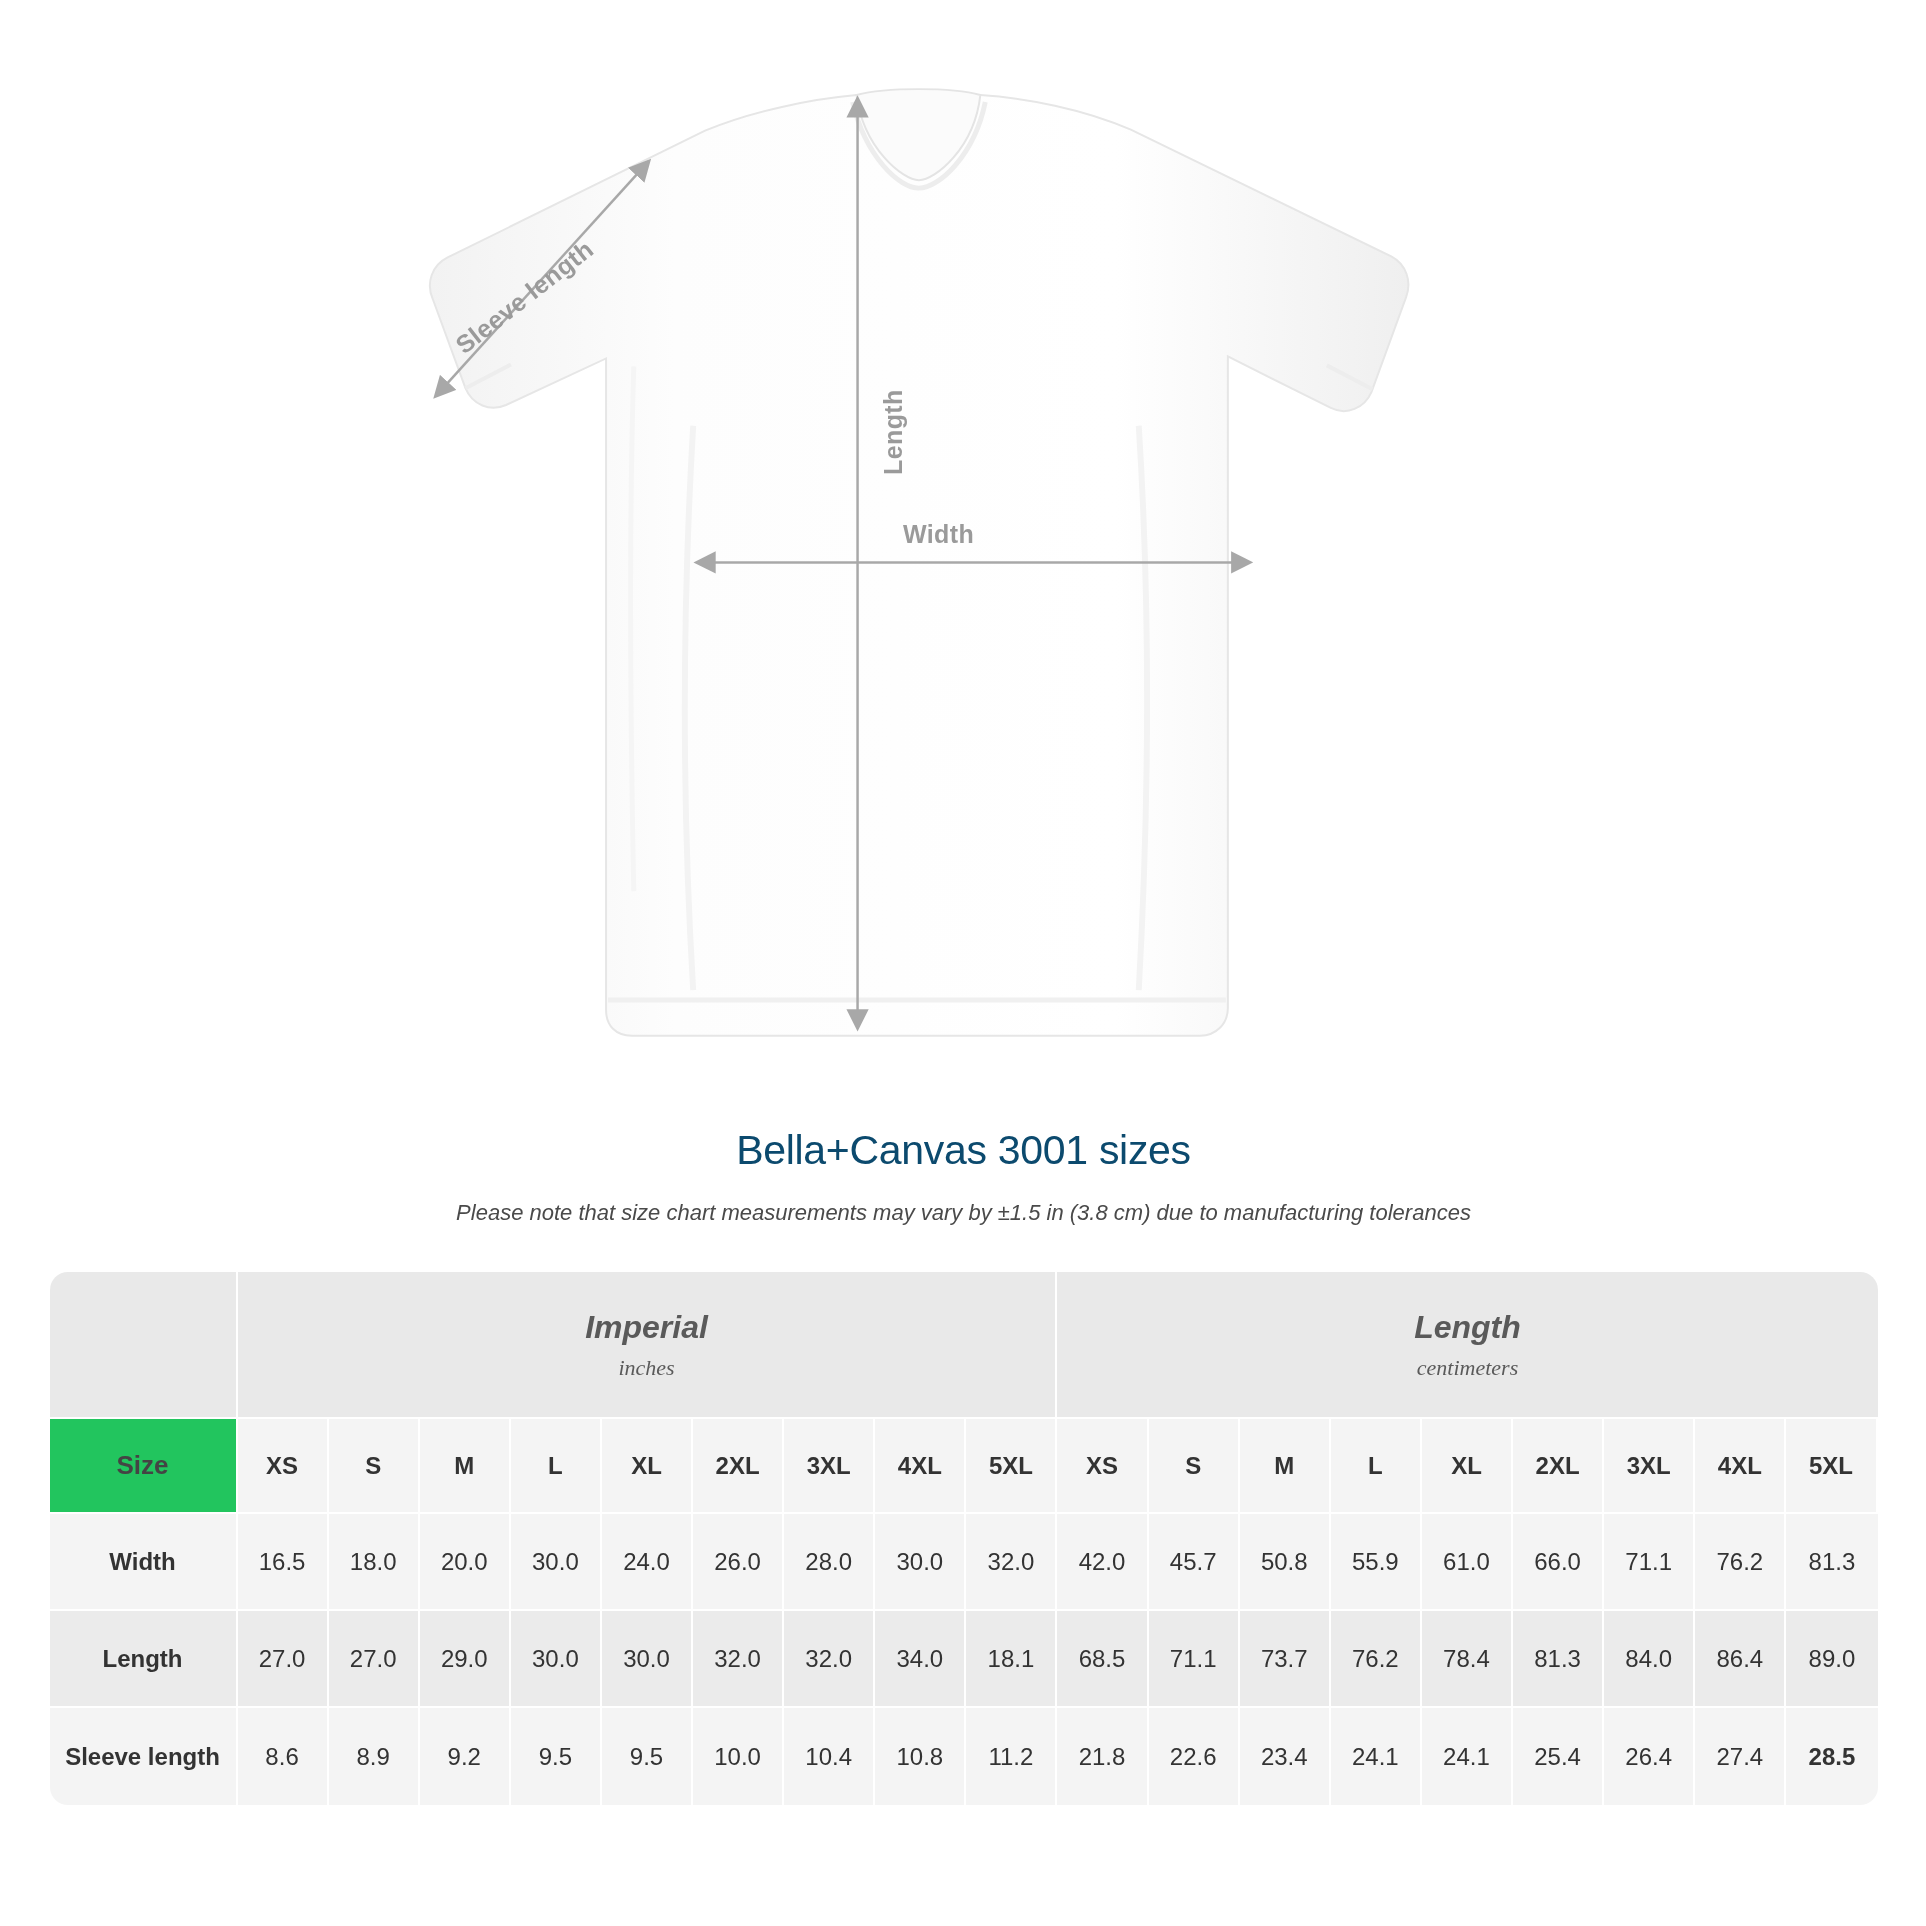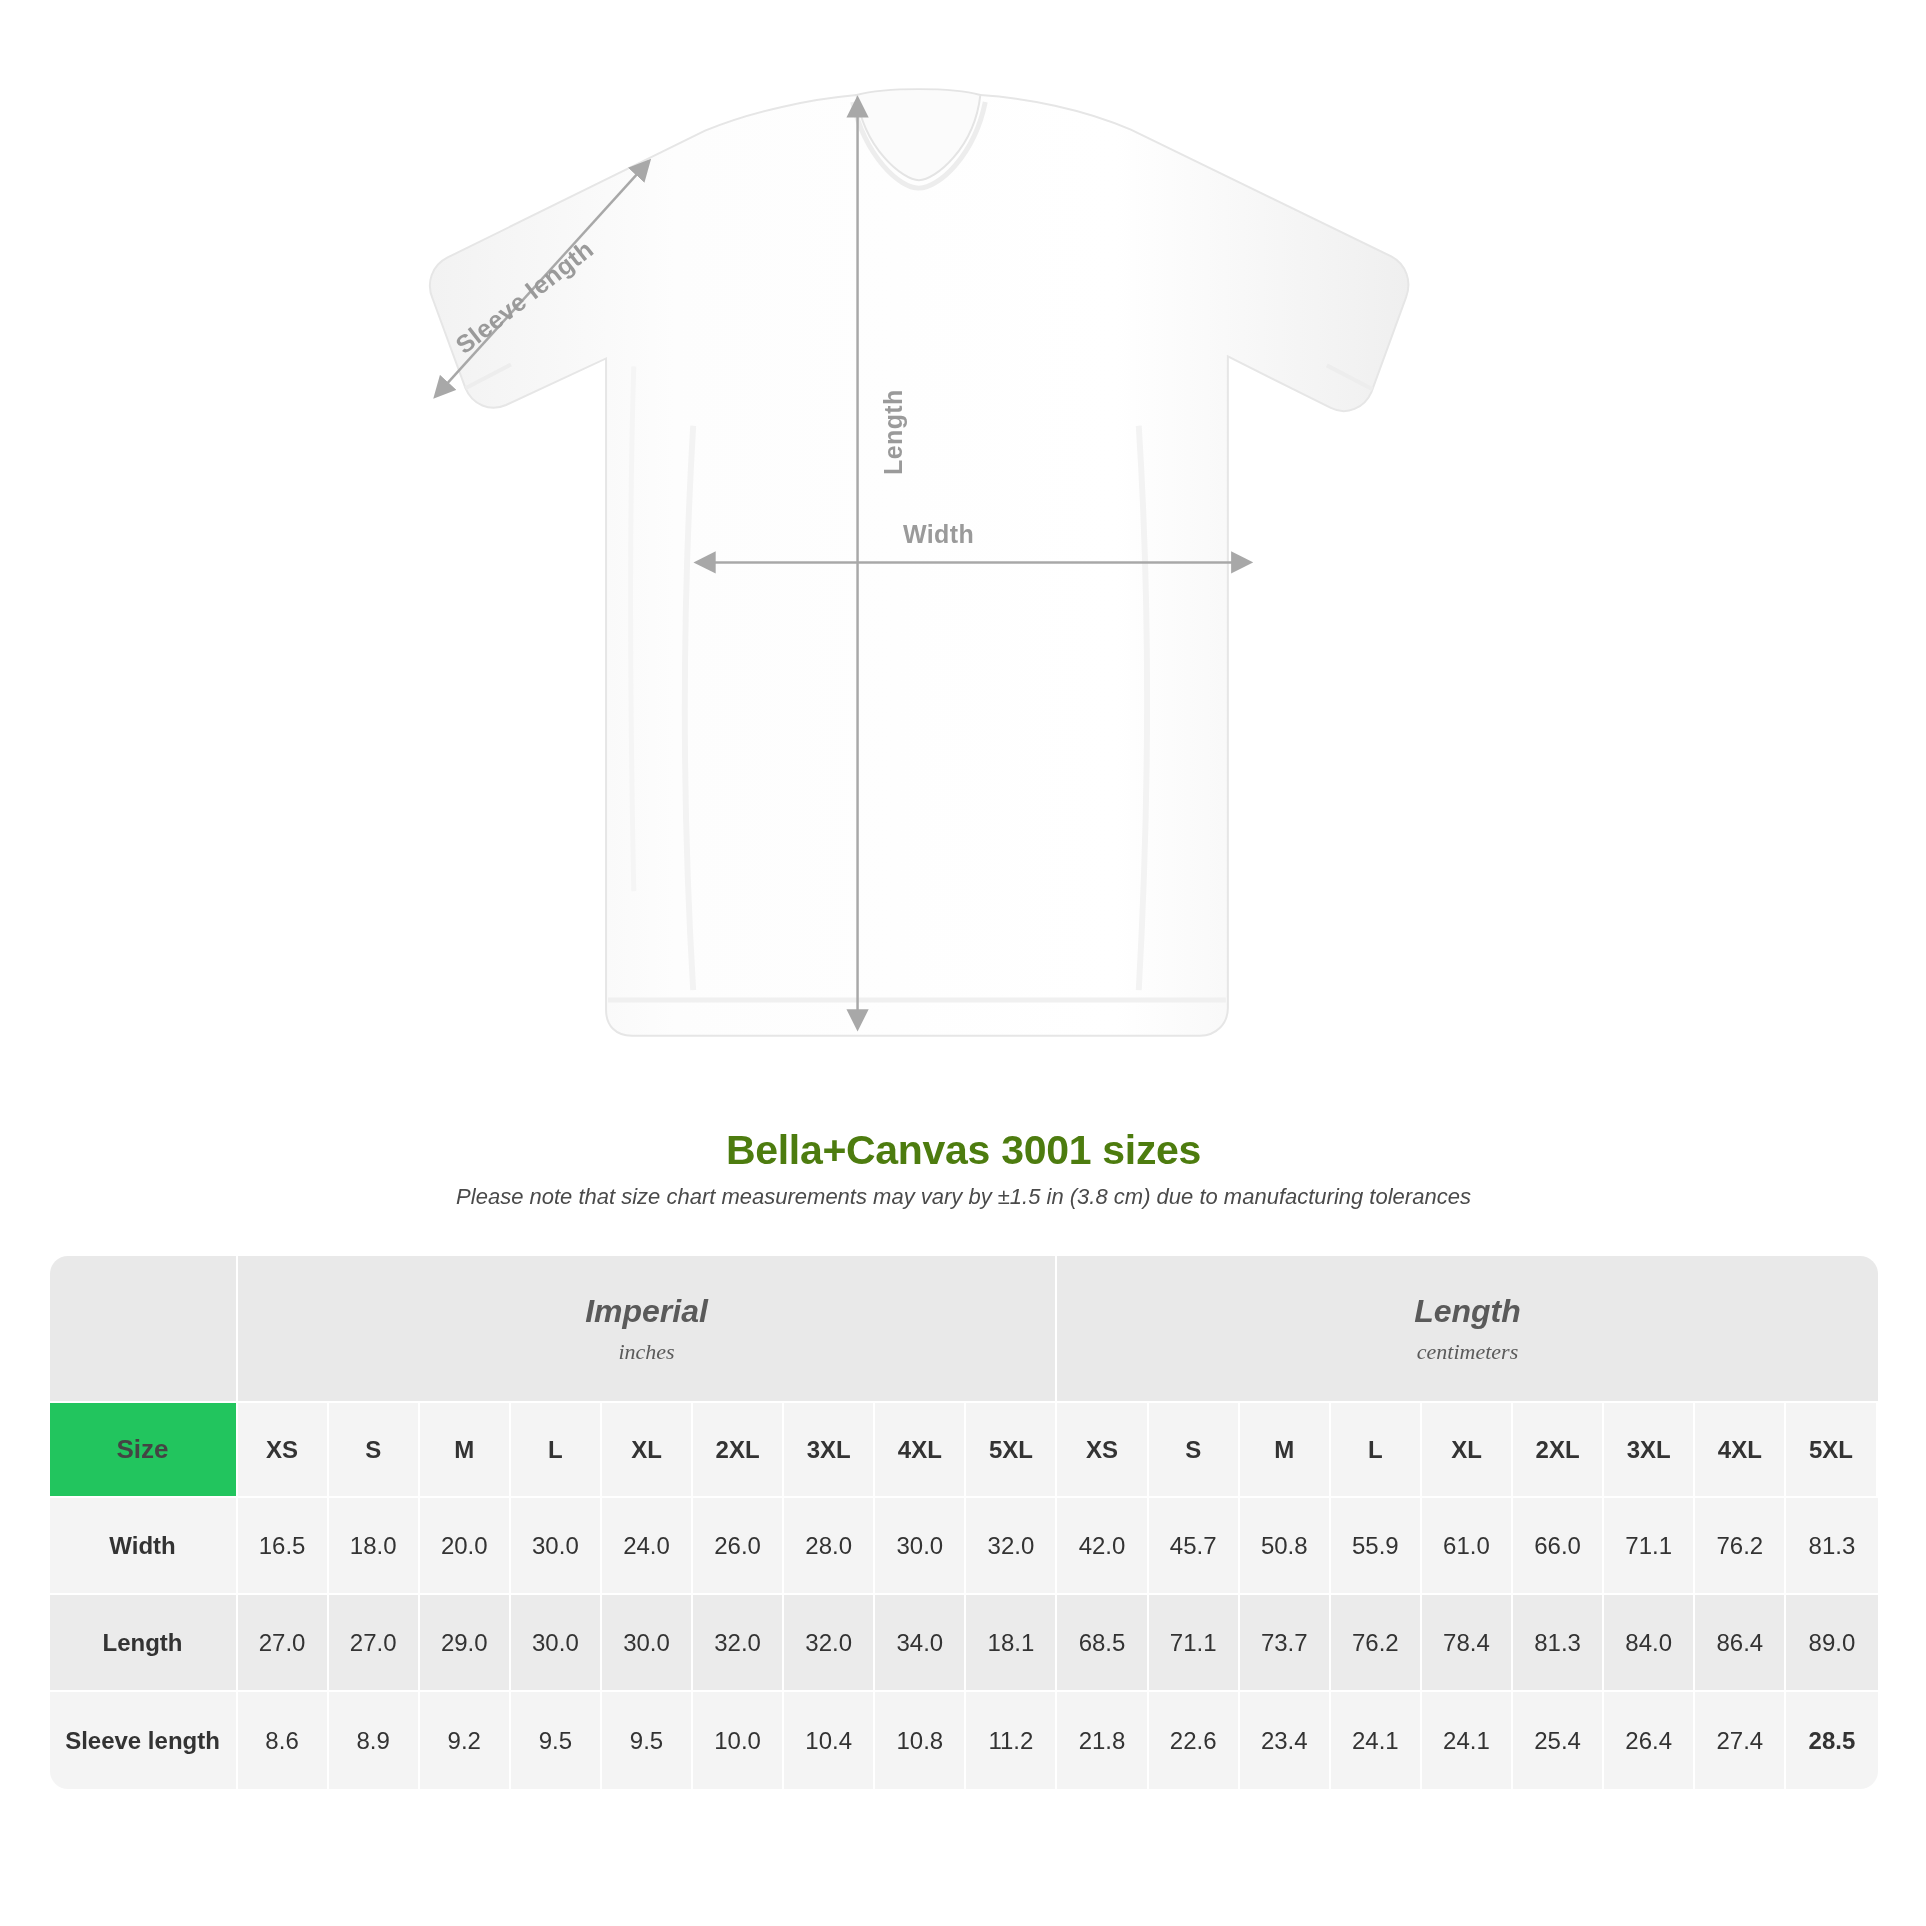--- a/index.html
+++ b/index.html
@@ -41,29 +41,29 @@
     transform-origin: left top;
   }
 
   
   .title-block {
     text-align: center;
     margin-top: 18px;
   }
   .chart-title {
     font-size: 41px;
-    font-weight: bold;
-    color: #4d7c0f;
+    font-weight: normal;
+    color: #0c4a6e;
     letter-spacing: -0.3px;
   }
   .chart-note {
     font-size: 22px;
     font-style: italic;
     color: #4a4a4a;
-    margin-top: 10px;
+    margin-top: 26px;
   }
 
   
   .table-wrap {
     width: 1828px;
     margin: 46px auto 0 auto;
   }
   table.size-table {
     width: 100%;
     border-collapse: separate;

